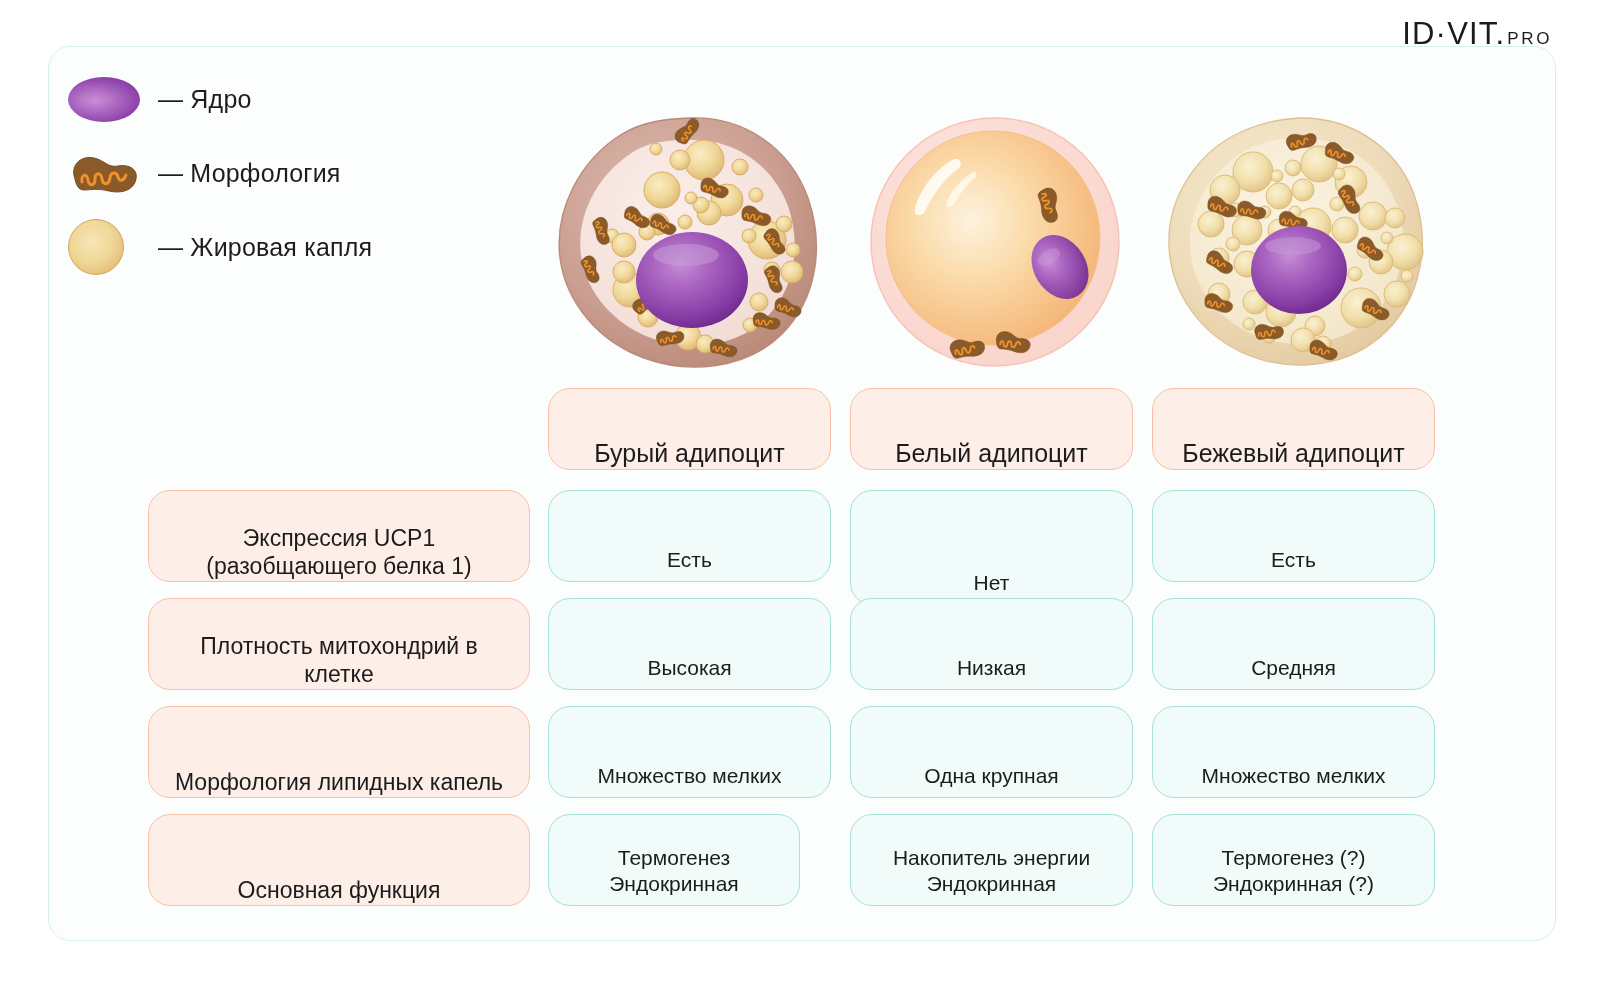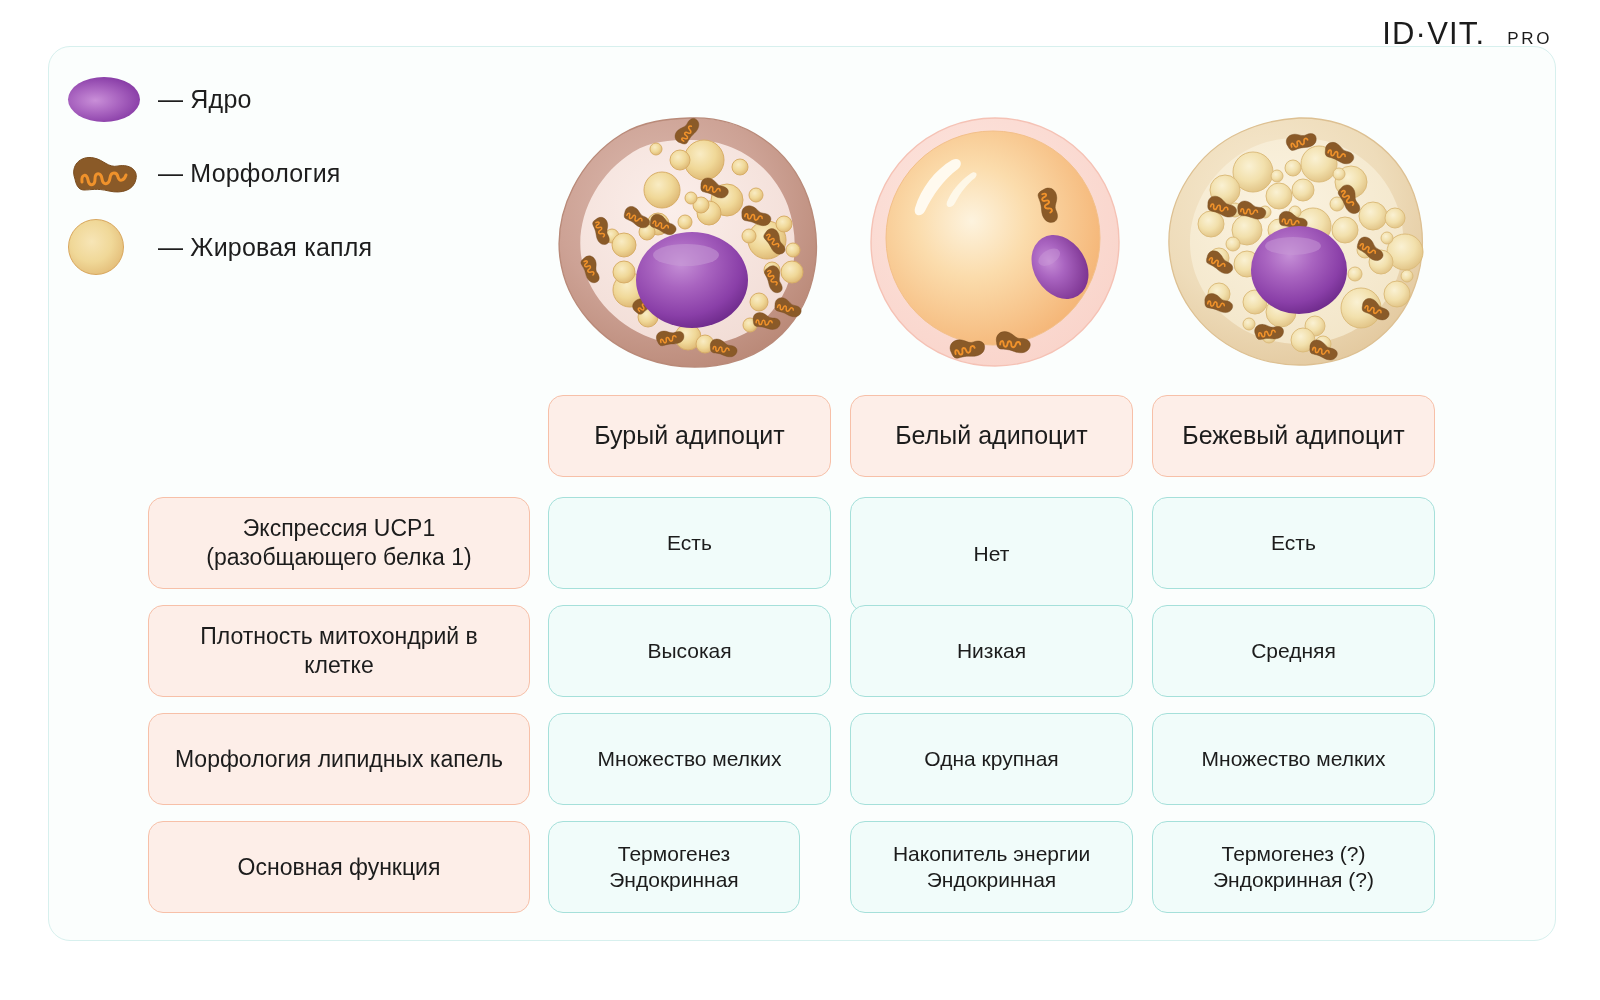--- a/index.html
+++ b/index.html
@@ -28,21 +28,20 @@
   }
 
   
   .logo {
     position: absolute;
     right: 48px; top: 18px;
     display: flex;
     align-items: baseline;
     color: #1b1b1b;
     user-select: none;
-    gap: 20px;
   }
   .logo-main {
     font-size: 31px;
     letter-spacing: 1.2px;
     font-weight: 400;
     line-height: 1;
   }
   .logo-sub {
     font-size: 17px;
     letter-spacing: 2.6px;
@@ -98,26 +97,25 @@
     height: 262px;
   }
   .cell-img svg { width: 100%; height: 100%; display: block; }
 
   
   .grid { position: absolute; left: 0; top: 0; }
 
   .chip {
     position: absolute;
     display: flex;
-    align-items: center;
+    align-items: flex-end;
     justify-content: center;
     text-align: center;
-    border-radius: 15px;
+    border-radius: 22px;
     line-height: 1.25;
-    margin-top: 7px;
   }
   .chip-pink {
     background: #fdeee8;
     border: 1.3px solid #f7c0a8;
   }
   .chip-teal {
     background: #f1fcfa;
     border: 1.3px solid #a5e0da;
   }
   .chip-head {

